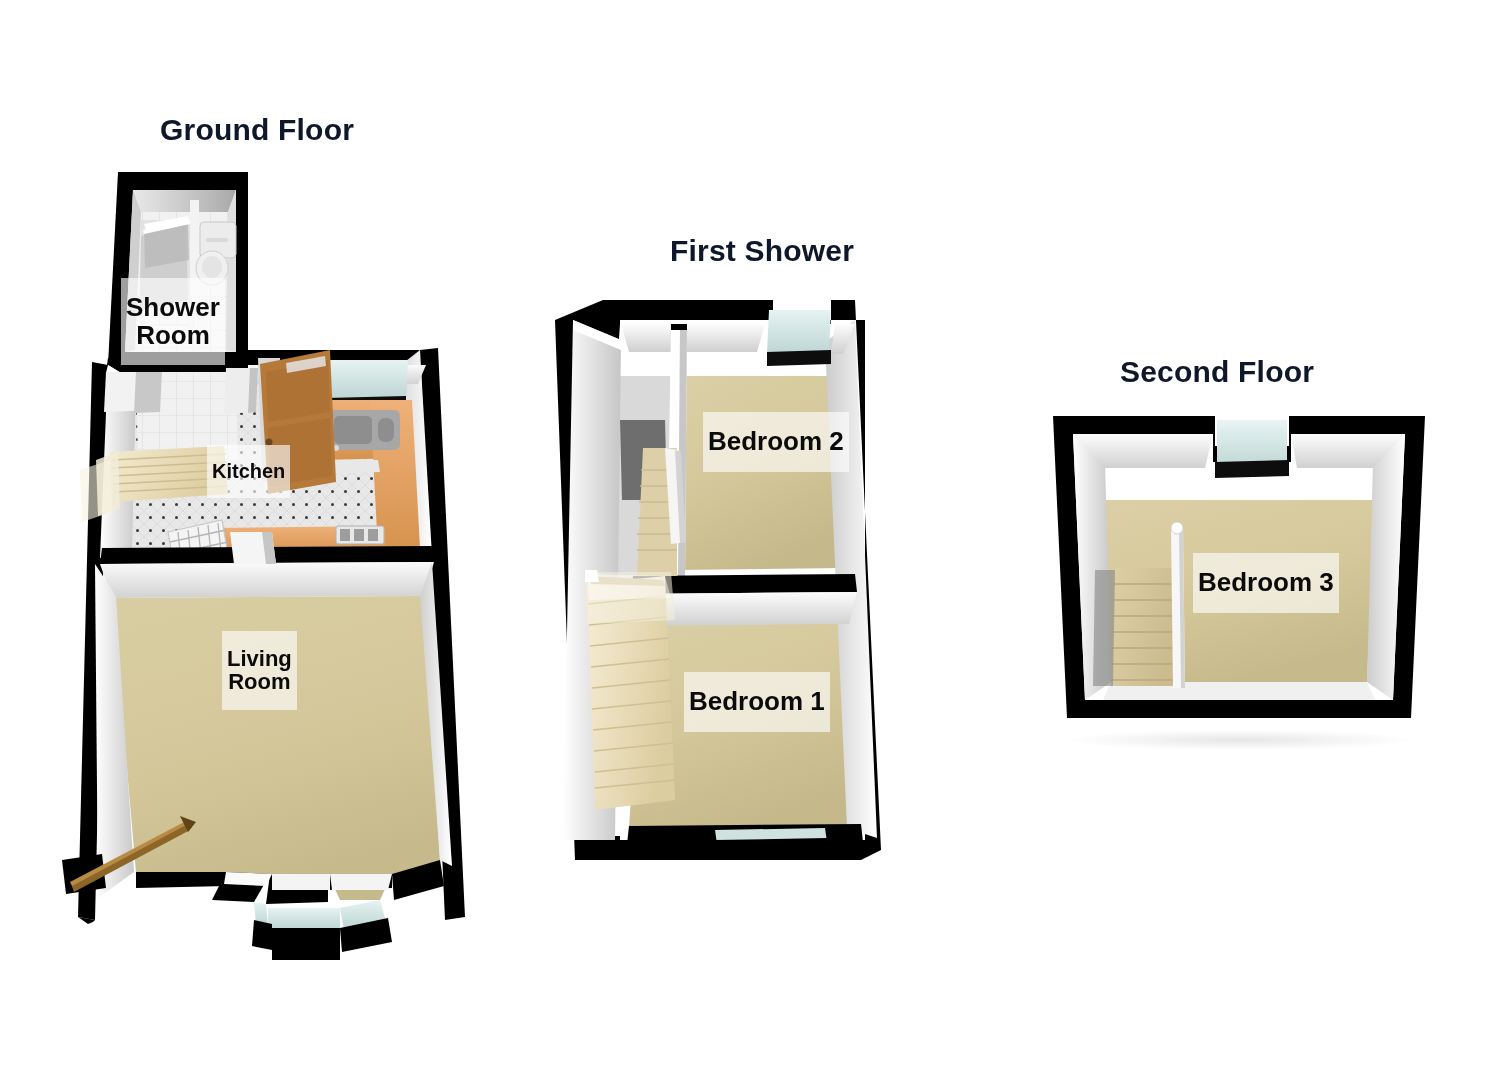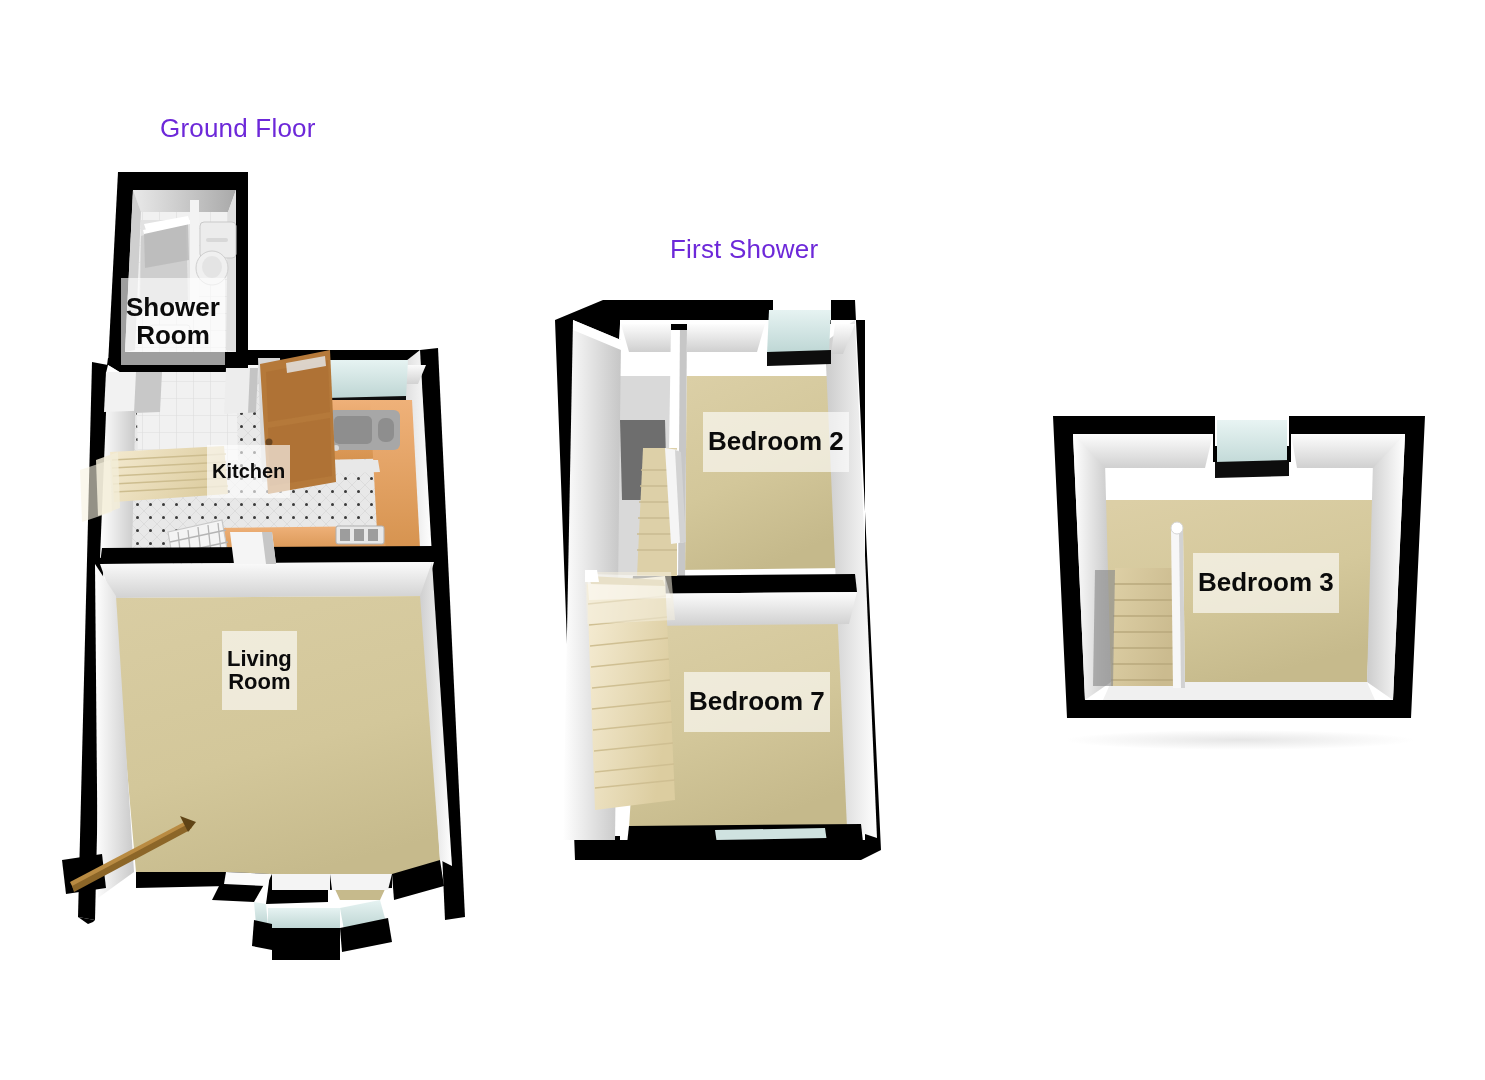--- a/index.html
+++ b/index.html
@@ -18,23 +18,23 @@
   .floor-plan-canvas {
     position: absolute;
     left: 0; top: 0;
     width: 1485px;
     height: 1080px;
   }
 
   .floor-title {
     position: absolute;
     font-family: "Liberation Sans", sans-serif;
-    font-weight: normal;
-    font-size: 26px;
-    color: #6d28d9;
+    font-weight: bold;
+    font-size: 30px;
+    color: #0f172a;
     letter-spacing: 0.2px;
     white-space: nowrap;
   }
   #title-ground { left: 160px; top: 113px; }
   #title-first  { left: 670px; top: 234px; }
   #title-second { left: 1120px; top: 355px; }
 
   .room-label {
     position: absolute;
     font-family: "Liberation Sans", sans-serif;
@@ -446,23 +446,24 @@
 
         <path d="M146 128 L158 128 L160 288 L148 288 Z" fill="#f7f7f7"></path>
         <path d="M154 130 L158 130 L160 288 L156 288 Z" fill="#d2d2d2"></path>
         <circle cx="152" cy="128" r="6" fill="#ffffff" stroke="#d5d5d5" stroke-width="1"></circle>
       </g>
     </g>
   </svg>
 
   <div class="floor-title" id="title-ground">Ground Floor</div>
   <div class="floor-title" id="title-first">First Shower</div>
+  <div class="floor-title" id="title-second">Second Floor</div>
 
   <div class="room-label" id="label-shower-room">Shower
 Room</div>
   <div class="room-label" id="label-kitchen">Kitchen</div>
   <div class="room-label" id="label-living-room">Living
 Room</div>
   <div class="room-label" id="label-bedroom-2">Bedroom 2</div>
-  <div class="room-label" id="label-bedroom-1">Bedroom 7</div>
+  <div class="room-label" id="label-bedroom-1">Bedroom 1</div>
   <div class="room-label" id="label-bedroom-3">Bedroom 3</div>
 
 </div>
 
 </body></html>

